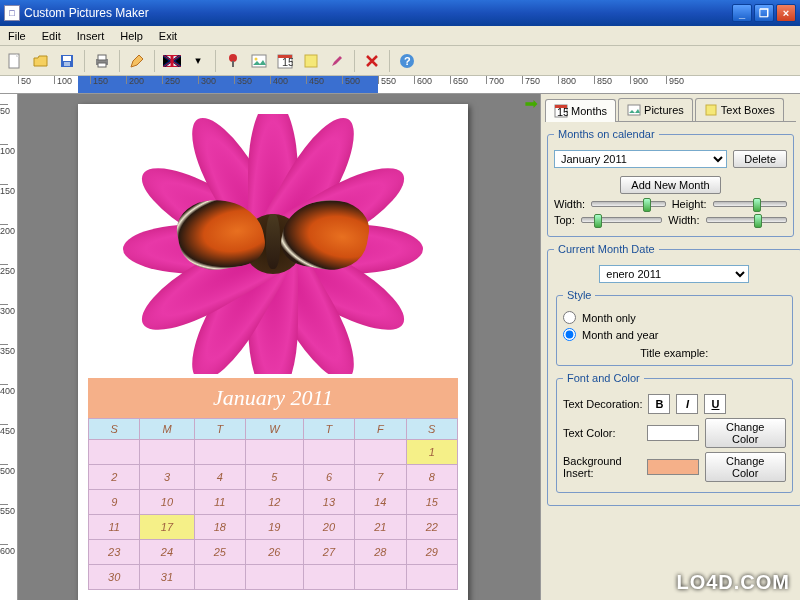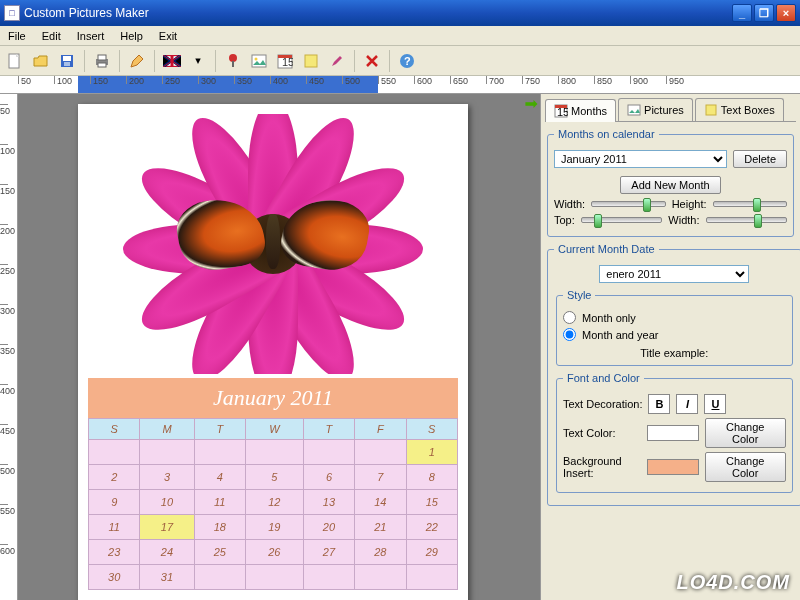--- a/index.html
+++ b/index.html
@@ -61,21 +61,21 @@
 .slider { flex: 1; height: 6px; background: linear-gradient(#bbb,#eee); border: 1px solid #888; border-radius: 2px; position: relative; }
 .slider .thumb { position: absolute; top: -4px; width: 8px; height: 14px; background: linear-gradient(#afc,#4a4); border: 1px solid #484; border-radius: 2px; }
 
 .subtabs { display: flex; border-bottom: 1px solid #999; margin-top: 4px; }
 .subtab { padding: 3px 8px; border: 1px solid #999; border-bottom: none; background: #ece9d8; margin-right: 2px; cursor: pointer; border-radius: 3px 3px 0 0; font-size: 10px; }
 .subtab.active { background: #fcfcf8; position: relative; top: 1px; }
 
 .colorswatch { width: 60px; height: 16px; border: 1px solid #888; display: inline-block; }
 .decbtn { width: 22px; height: 20px; border: 1px solid #888; background: #fff; font-weight: bold; cursor: pointer; }
 
-.watermark { position: absolute; right: 10px; bottom: 6px; color: #fff; font-size: 20px; font-weight: bold; letter-spacing: 1px; text-shadow: 0 0 4px #000; font-style: italic; }
+.watermark { position: absolute; right: 10px; bottom: 6px; color: #fff; font-size: 20px; font-weight: bold; letter-spacing: 1px; text-shadow: 0 0 4px #000; }
 </style>
 </head>
 <body>
 
 <div class="titlebar">
   <div class="icon">□</div>
   <div class="title">Custom Pictures Maker</div>
   <div class="ctrl">_</div>
   <div class="ctrl">❐</div>
   <div class="ctrl close">×</div>

